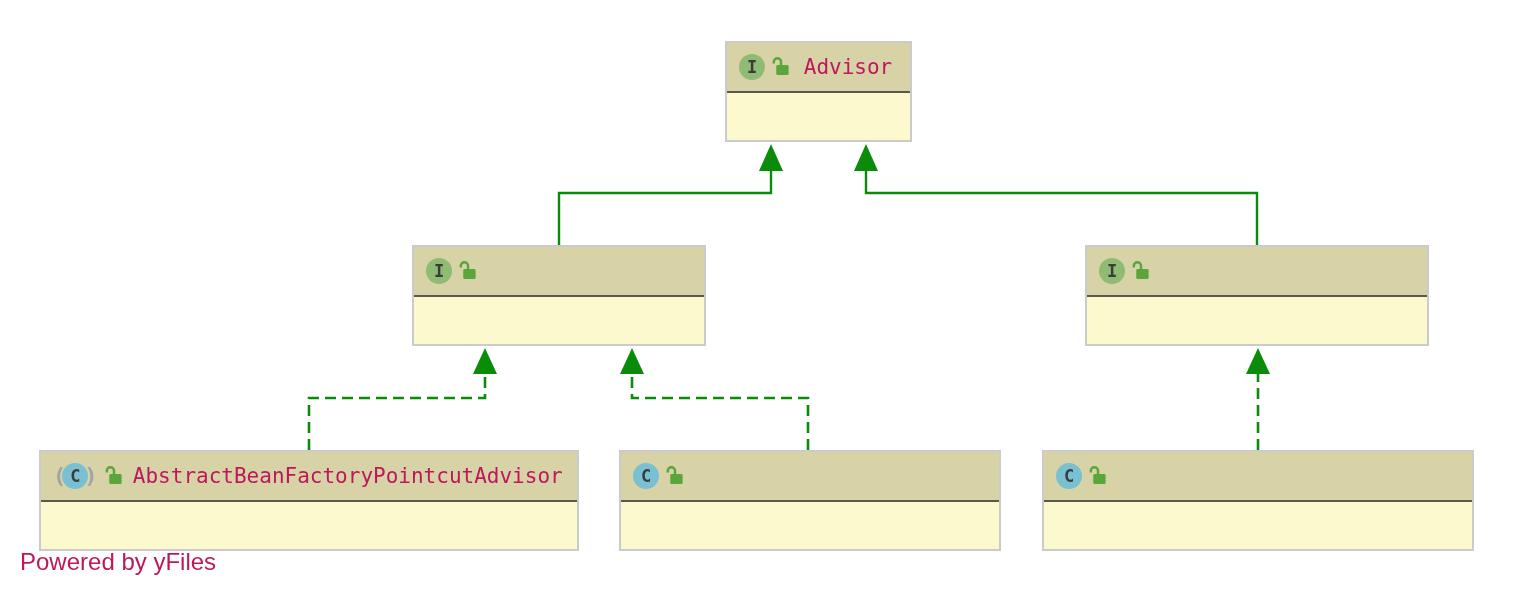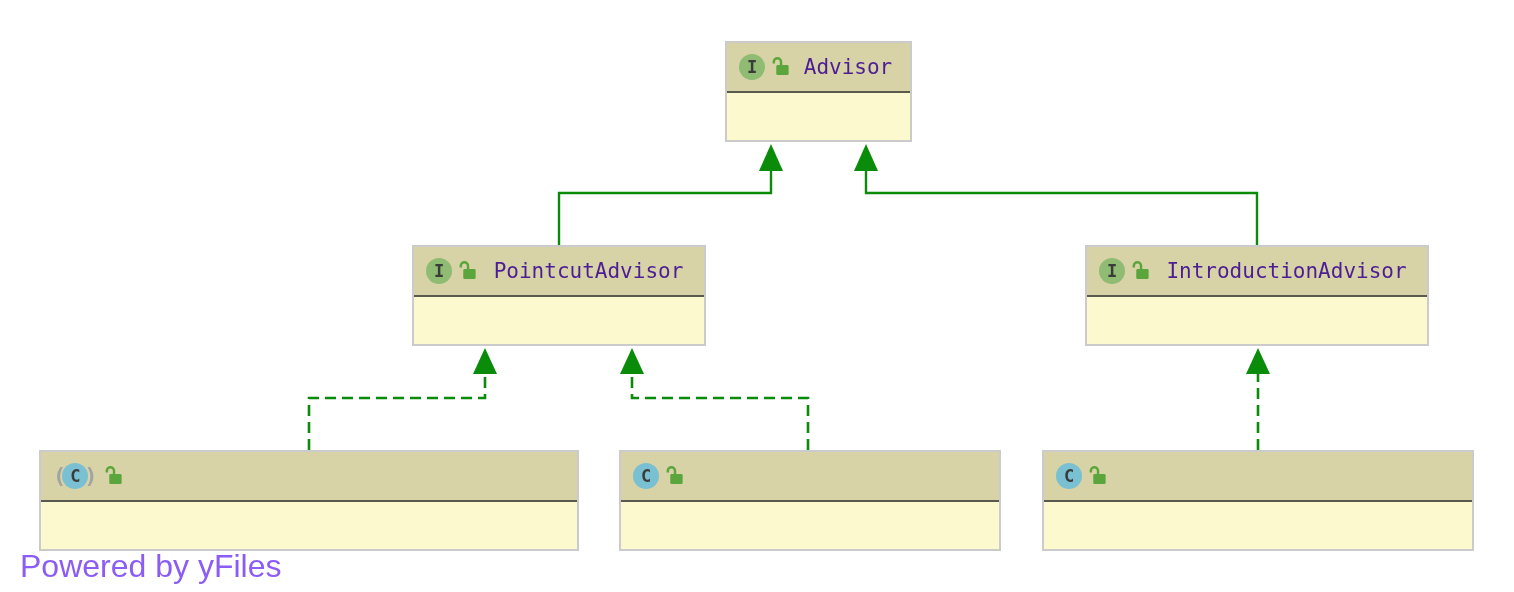--- a/index.html
+++ b/index.html
@@ -26,21 +26,21 @@
     height:50px;
     background:#d7d3a6;
     border-bottom:2px solid #59594e;
     display:flex;align-items:center;
     gap:7px;
     padding:0 12px;
   }
   .bdy{flex:1;background:#fdf9cf;}
   .lbl{
     flex:1;text-align:center;
-    font-size:21px;color:#4c1d95;
+    font-size:21px;color:#be185d;
     white-space:nowrap;
     letter-spacing:0px;
   }
   .badge{
     display:inline-flex;align-items:center;justify-content:center;
     width:26px;height:26px;border-radius:50%;
     font-size:17px;font-weight:bold;color:#3b3b3b;
     flex:0 0 auto;
   }
   .badge.iface{background:#8fbb72;}
@@ -51,21 +51,21 @@
   .paren{
     color:#a3a3a3;font-size:22px;font-weight:bold;
     line-height:26px;
   }
   .paren.open{margin-right:-4px;}
   .paren.close{margin-left:-4px;}
   .lock{flex:0 0 auto;display:inline-flex;margin-top:-2px;}
   .watermark{
     position:absolute;left:20px;top:548px;
     font-family:"Liberation Sans", sans-serif;
-    font-size:32px;color:#8b5cf6;
+    font-size:24px;color:#be185d;
     z-index:6;
   }
   .node{z-index:2;}
   .edges{z-index:3;}
 </style>
 </head>
 <body>
 
 <div class="canvas">
 
@@ -113,52 +113,51 @@
 
   <div class="node" style="left:412px;top:245px;width:294px;height:101px;">
     <div class="hdr">
       <span class="badge iface">I</span>
       <span class="lock">
         <svg width="19" height="21" viewBox="0 0 20 21">
           <path d="M9.5 9 V5.6 a3.8 3.8 0 0 0 -7.6 0 V7.4" fill="none" stroke="#5aa53c" stroke-width="2.6"></path>
           <rect x="4.5" y="9" width="13" height="10.5" rx="1.5" fill="#5aa53c"></rect>
         </svg>
       </span>
-      <span class="lbl">PointcutAdvisor</span>
     </div>
     <div class="bdy"></div>
   </div>
 
   <div class="node" style="left:1085px;top:245px;width:344px;height:101px;">
     <div class="hdr">
       <span class="badge iface">I</span>
       <span class="lock">
         <svg width="19" height="21" viewBox="0 0 20 21">
           <path d="M9.5 9 V5.6 a3.8 3.8 0 0 0 -7.6 0 V7.4" fill="none" stroke="#5aa53c" stroke-width="2.6"></path>
           <rect x="4.5" y="9" width="13" height="10.5" rx="1.5" fill="#5aa53c"></rect>
         </svg>
       </span>
-      <span class="lbl">IntroductionAdvisor</span>
     </div>
     <div class="bdy"></div>
   </div>
 
   <div class="node" style="left:39px;top:450px;width:540px;height:101px;">
     <div class="hdr">
       <span class="abstract-wrap">
         <span class="paren open">(</span>
         <span class="badge cls">C</span>
         <span class="paren close">)</span>
       </span>
       <span class="lock">
         <svg width="19" height="21" viewBox="0 0 20 21">
           <path d="M9.5 9 V5.6 a3.8 3.8 0 0 0 -7.6 0 V7.4" fill="none" stroke="#5aa53c" stroke-width="2.6"></path>
           <rect x="4.5" y="9" width="13" height="10.5" rx="1.5" fill="#5aa53c"></rect>
         </svg>
       </span>
+      <span class="lbl">AbstractBeanFactoryPointcutAdvisor</span>
     </div>
     <div class="bdy"></div>
   </div>
 
   <div class="node" style="left:619px;top:450px;width:382px;height:101px;">
     <div class="hdr">
       <span class="badge cls">C</span>
       <span class="lock">
         <svg width="19" height="21" viewBox="0 0 20 21">
           <path d="M9.5 9 V5.6 a3.8 3.8 0 0 0 -7.6 0 V7.4" fill="none" stroke="#5aa53c" stroke-width="2.6"></path>

